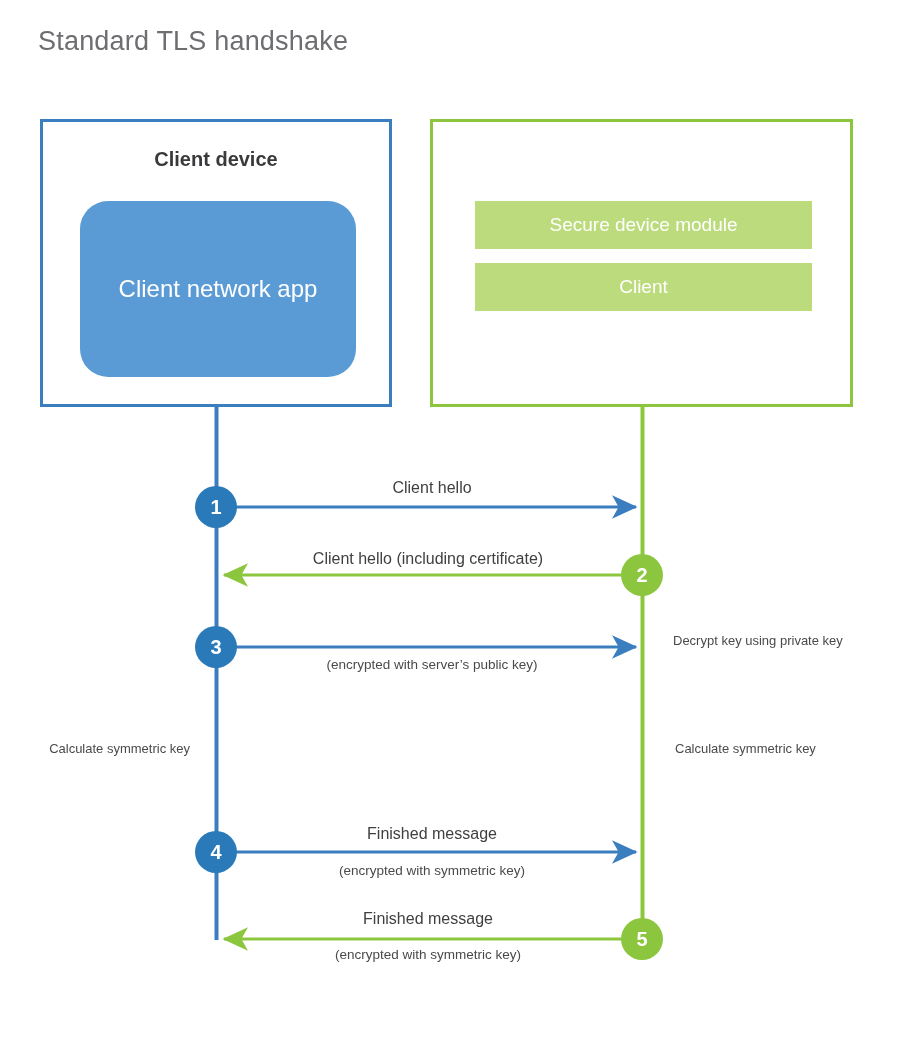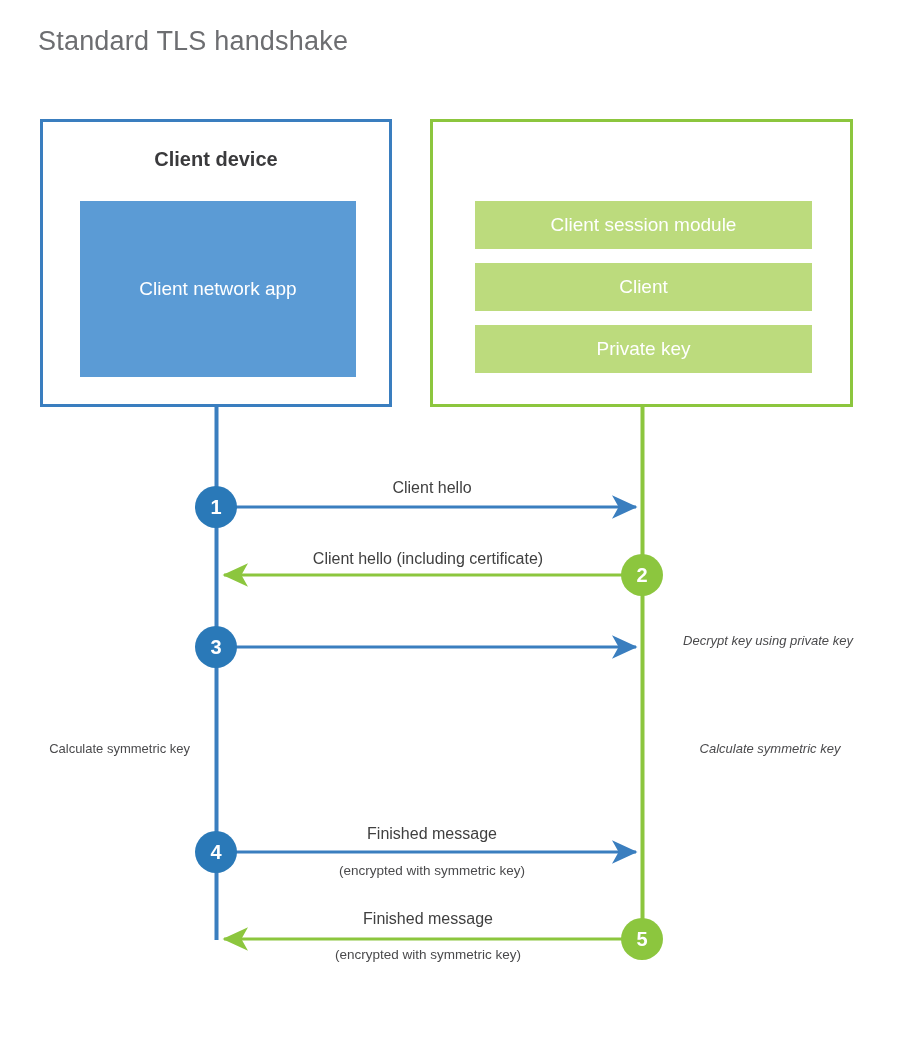--- a/index.html
+++ b/index.html
@@ -68,29 +68,30 @@
 
   
   .client-app-block {
     position: absolute;
     left: 37px;
     top: 79px;
     width: 276px;
     height: 176px;
     background: #5b9bd5;
     color: #ffffff;
-    font-size: 19px;
+    font-size: 24px;
     font-weight: 400;
     display: flex;
     align-items: center;
     justify-content: center;
     text-align: center;
     line-height: 1.35;
     padding: 0 10px;
     box-sizing: border-box;
+    border-radius: 28px;
   }
   .server-blocks {
     position: absolute;
     left: 42px;
     top: 79px;
     width: 337px;
   }
   .server-block {
     background: #bcdb7d;
     color: #ffffff;
@@ -140,21 +141,21 @@
   }
 
   
   .side-note {
     position: absolute;
     color: #4a4a4c;
     font-size: 13px;
     line-height: 1.35;
   }
   .side-note.right-align { text-align: right; }
-  .side-note.left-align { text-align: center; font-style: italic; }
+  .side-note.left-align { text-align: left; }
 </style>
 </head>
 <body>
 
 <div id="stage">
 
   <div class="page-title">Standard TLS handshake</div>
 
   <svg id="diagram-svg" viewBox="0 0 900 1058" xmlns="http://www.w3.org/2000/svg">
     <defs>
@@ -181,33 +182,33 @@
     <line x1="638" y1="939" x2="224" y2="939" stroke="#8cc63e" stroke-width="3" marker-end="url(#arrowGreen)"></line>
   </svg>
 
   <div class="party-box client">
     <div class="party-heading">Client device</div>
     <div class="client-app-block">Client network app</div>
   </div>
 
   <div class="party-box server">
     <div class="server-blocks">
-      <div class="server-block">Client session module</div>
+      <div class="server-block">Secure device module</div>
       <div class="server-block">Client</div>
-      <div class="server-block">Private key</div>
     </div>
   </div>
 
   <div class="step-circle blue" style="left:195px; top:486px;">1</div>
   <div class="msg-label" style="left:228px; top:479px; width:408px;">Client hello</div>
 
   <div class="step-circle green" style="left:621px; top:554px;">2</div>
   <div class="msg-label" style="left:224px; top:550px; width:408px;">Client hello (including certificate)</div>
 
   <div class="step-circle blue" style="left:195px; top:626px;">3</div>
+  <div class="msg-sub" style="left:228px; top:657px; width:408px;">(encrypted with server’s public key)</div>
   <div class="side-note left-align" style="left:673px; top:632px; width:190px;">Decrypt key using private key</div>
 
   <div class="side-note right-align" style="left:0px; top:740px; width:190px;">Calculate symmetric key</div>
   <div class="side-note left-align" style="left:675px; top:740px; width:190px;">Calculate symmetric key</div>
 
   <div class="step-circle blue" style="left:195px; top:831px;">4</div>
   <div class="msg-label" style="left:228px; top:825px; width:408px;">Finished message</div>
   <div class="msg-sub" style="left:228px; top:863px; width:408px;">(encrypted with symmetric key)</div>
 
   <div class="step-circle green" style="left:621px; top:918px;">5</div>

